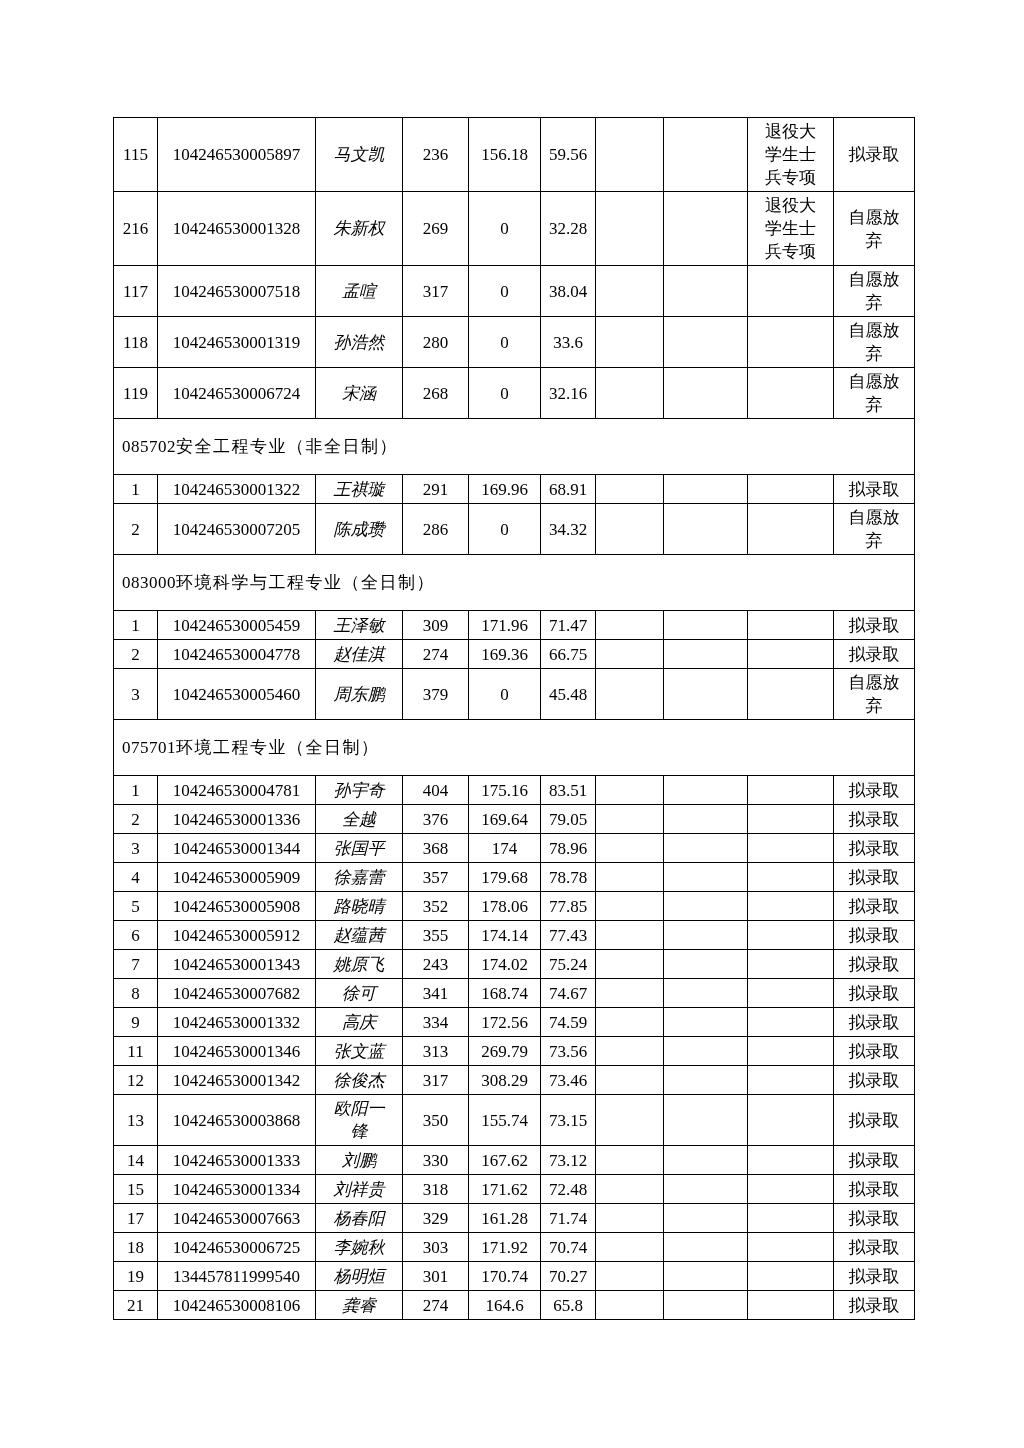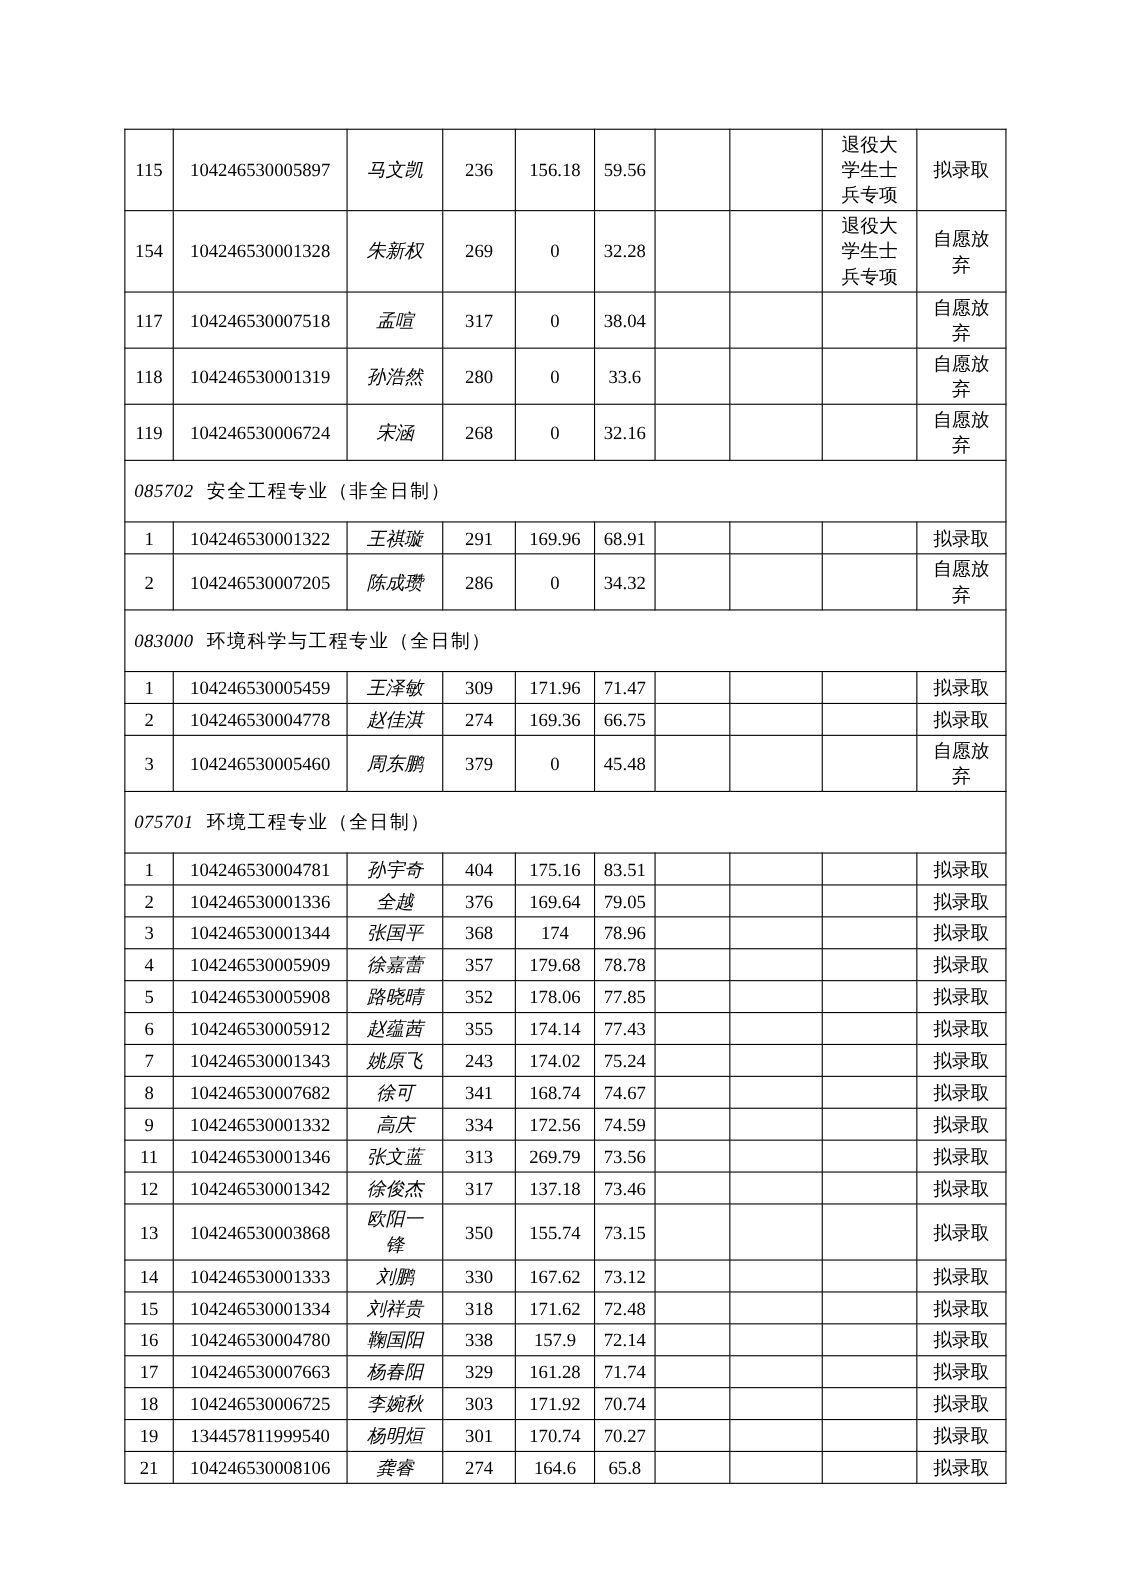--- a/index.html
+++ b/index.html
@@ -45,23 +45,21 @@
   
   td.col-9 { padding: 2px 9px; }
 
   tr.section td {
     height: 51px;
     text-align: left;
     padding: 2px 4px 2px 8px;
     letter-spacing: 1.5px;
   }
   .section-code {
-    margin-right: 12px;
     letter-spacing: 0.5px;
-    font-style: italic;
   }
 </style>
 </head>
 <body>
 
 <div class="page">
   <table class="admission-table">
     <colgroup>
       <col style="width:44px">
       <col style="width:158px">
@@ -81,21 +79,21 @@
           <td class="col-2">马文凯</td>
           <td class="col-3">236</td>
           <td class="col-4">156.18</td>
           <td class="col-5">59.56</td>
           <td class="col-6"></td>
           <td class="col-7"></td>
           <td class="col-8">退役大学生士兵专项</td>
           <td class="col-9">拟录取</td>
         </tr>
         <tr>
-          <td class="col-0">154</td>
+          <td class="col-0">216</td>
           <td class="col-1">104246530001328</td>
           <td class="col-2">朱新权</td>
           <td class="col-3">269</td>
           <td class="col-4">0</td>
           <td class="col-5">32.28</td>
           <td class="col-6"></td>
           <td class="col-7"></td>
           <td class="col-8">退役大学生士兵专项</td>
           <td class="col-9">自愿放弃</td>
         </tr>
@@ -322,21 +320,21 @@
           <td class="col-6"></td>
           <td class="col-7"></td>
           <td class="col-8"></td>
           <td class="col-9">拟录取</td>
         </tr>
         <tr>
           <td class="col-0">12</td>
           <td class="col-1">104246530001342</td>
           <td class="col-2">徐俊杰</td>
           <td class="col-3">317</td>
-          <td class="col-4">137.18</td>
+          <td class="col-4">308.29</td>
           <td class="col-5">73.46</td>
           <td class="col-6"></td>
           <td class="col-7"></td>
           <td class="col-8"></td>
           <td class="col-9">拟录取</td>
         </tr>
         <tr>
           <td class="col-0">13</td>
           <td class="col-1">104246530003868</td>
           <td class="col-2">欧阳一锋</td>
@@ -366,32 +364,20 @@
           <td class="col-2">刘祥贵</td>
           <td class="col-3">318</td>
           <td class="col-4">171.62</td>
           <td class="col-5">72.48</td>
           <td class="col-6"></td>
           <td class="col-7"></td>
           <td class="col-8"></td>
           <td class="col-9">拟录取</td>
         </tr>
         <tr>
-          <td class="col-0">16</td>
-          <td class="col-1">104246530004780</td>
-          <td class="col-2">鞠国阳</td>
-          <td class="col-3">338</td>
-          <td class="col-4">157.9</td>
-          <td class="col-5">72.14</td>
-          <td class="col-6"></td>
-          <td class="col-7"></td>
-          <td class="col-8"></td>
-          <td class="col-9">拟录取</td>
-        </tr>
-        <tr>
           <td class="col-0">17</td>
           <td class="col-1">104246530007663</td>
           <td class="col-2">杨春阳</td>
           <td class="col-3">329</td>
           <td class="col-4">161.28</td>
           <td class="col-5">71.74</td>
           <td class="col-6"></td>
           <td class="col-7"></td>
           <td class="col-8"></td>
           <td class="col-9">拟录取</td>

